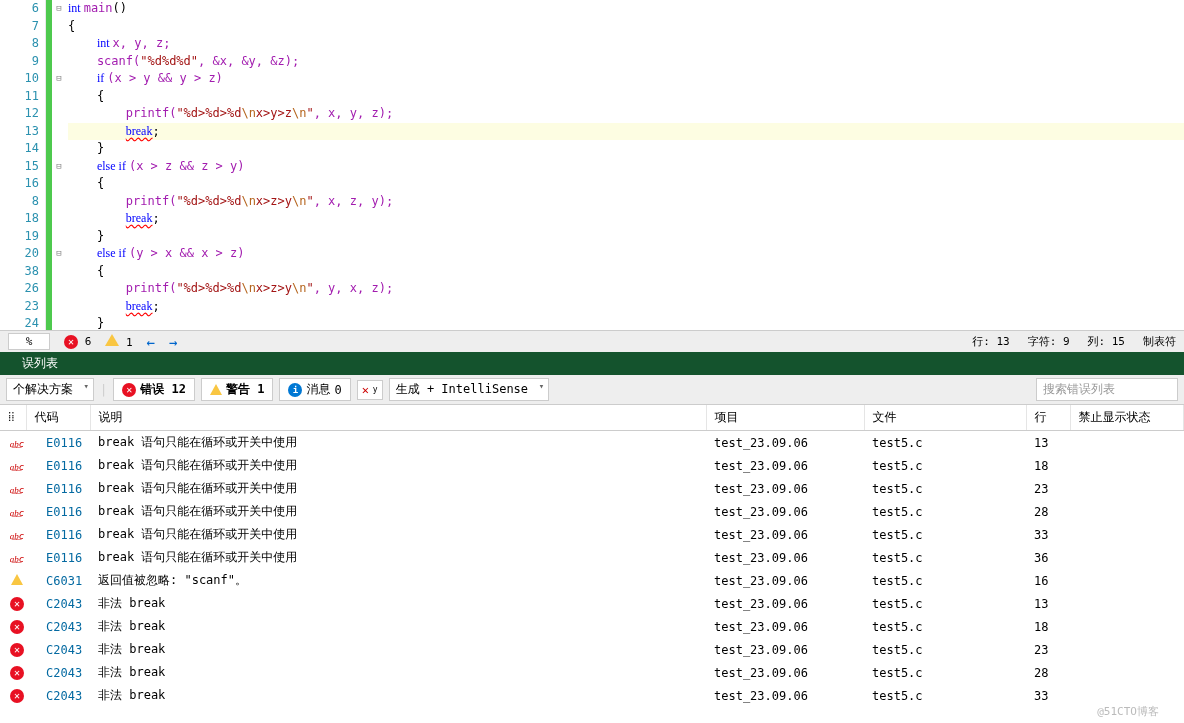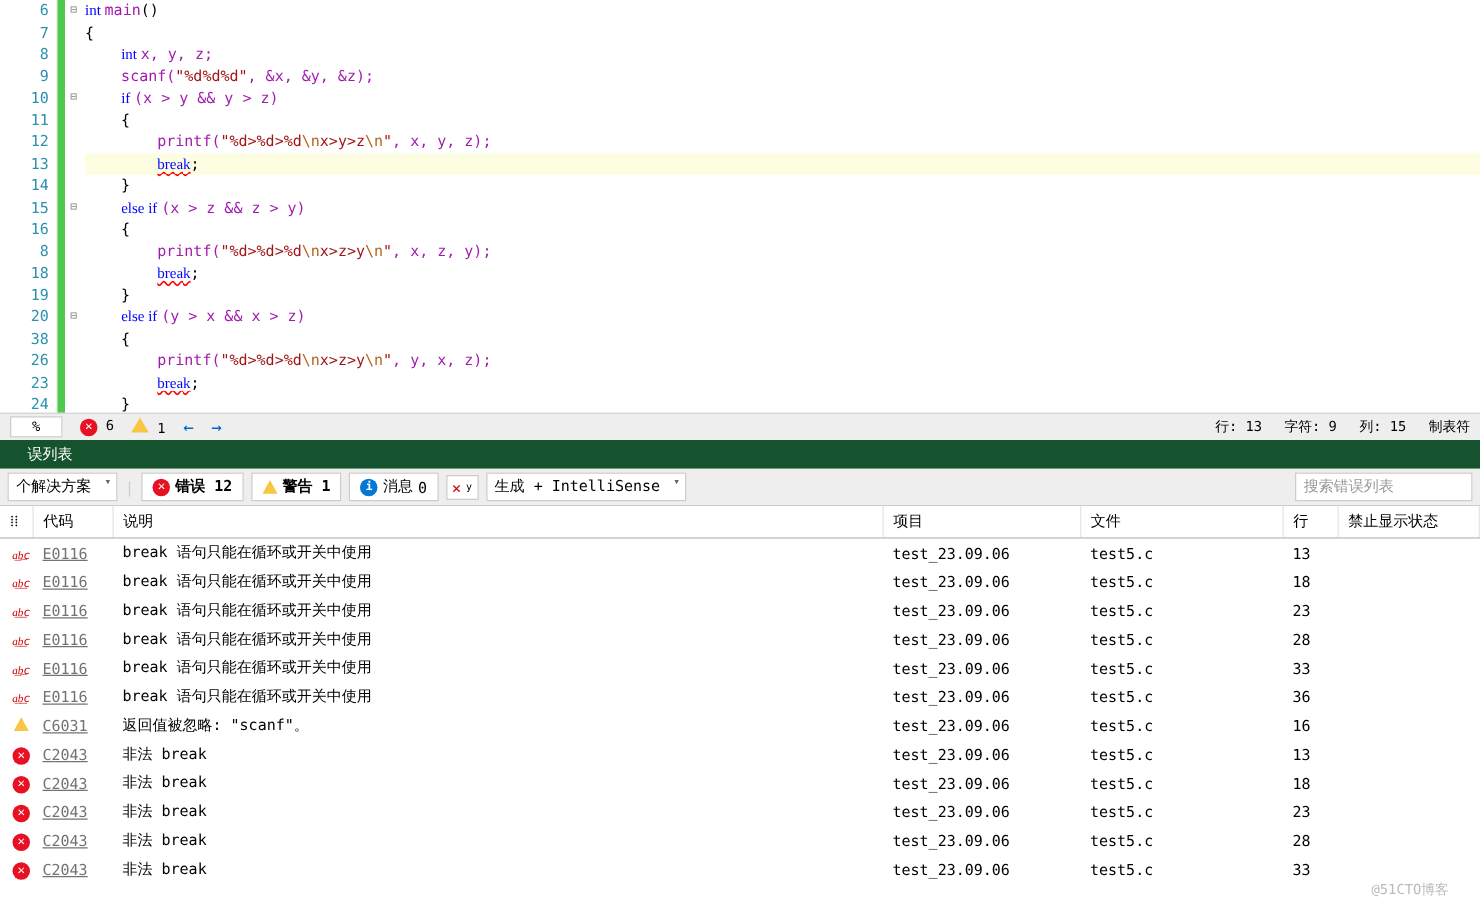--- a/index.html
+++ b/index.html
@@ -32,21 +32,21 @@
 .tb-icn-info { width:14px; height:14px; background:#0078d4; border-radius:50%; color:#fff; text-align:center; line-height:14px; font-size:9px; font-weight:bold; }
 .tb-search { margin-left:auto; width:142px; border:1px solid #ccc; padding:2px 6px; background:#fff; color:#999; }
 .errtable { height:300px; overflow:auto; }
 .errtable table { width:100%; border-collapse:collapse; table-layout:fixed; }
 .errtable th { text-align:left; padding:4px 8px; border-right:1px solid #e5e5e5; border-bottom:1px solid #ccc; background:#fff; font-weight:normal; font-size:12px; }
 .errtable td { padding:3px 8px; font-size:12px; height:22px; }
 .row-icn { width:18px; display:inline-flex; justify-content:center; }
 .icn-abc { color:#c00; font-size:9px; font-style:italic; }
 .icn-warn { width:0; height:0; border-left:6px solid transparent; border-right:6px solid transparent; border-bottom:11px solid #f9c642; display:inline-block; }
 .icn-cerr { width:14px; height:14px; background:#e81123; border-radius:50%; color:#fff; text-align:center; line-height:14px; font-size:10px; display:inline-block; }
-.code-link { color:#737373; text-decoration:underline; cursor:pointer; }
+.code-link { color:#0369a1; cursor:pointer;margin-left:12px; }
 .watermark { position:fixed; right:25px; bottom:4px; color:#bbb; font-size:11px; }
 .pctbox { width:42px; border:1px solid #ccc; text-align:center; background:#fff; padding:1px 2px; }
 </style>
 </head>
 <body>
 
 <div class="editor">
   <div class="gutter" id="gutter">
       <div>6</div>
       <div>7</div>

